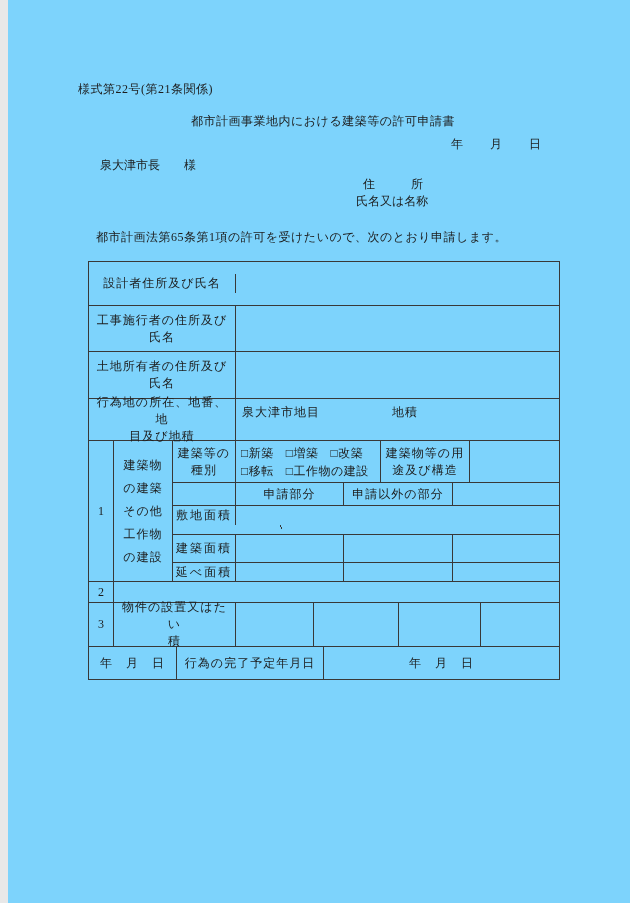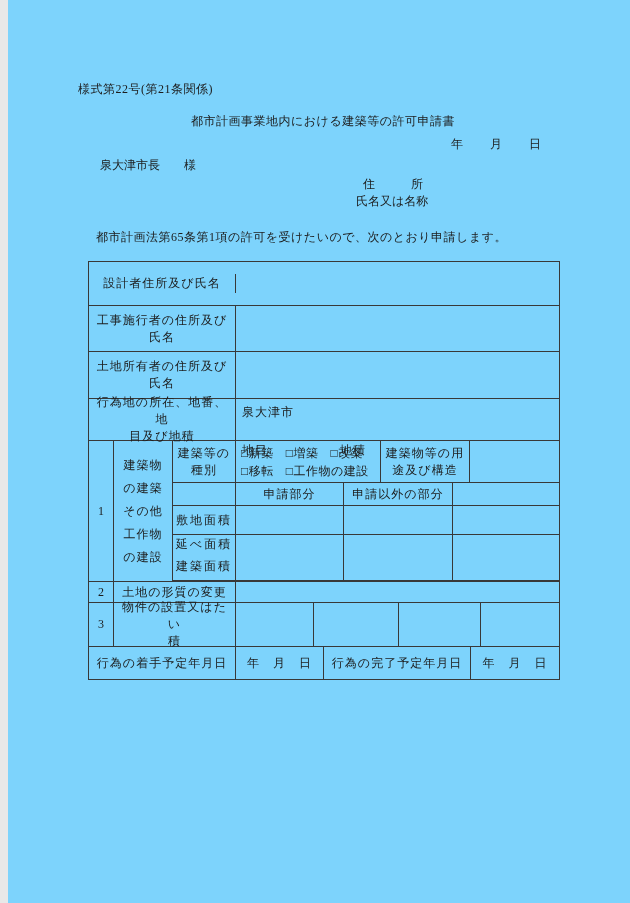--- a/index.html
+++ b/index.html
@@ -60,27 +60,27 @@
   .w-lab2{width:122px;}
   .w-c1{width:78px;}
   .w-c2{width:85px;}
   .w-c3{width:82px;}
   .w-dt{width:88px;}
   .group-right{flex:1;display:flex;flex-direction:column;}
   .subrow{display:flex;border-bottom:1px solid #383838;box-sizing:border-box;flex-shrink:0;}
   .subrow.last{border-bottom:none;}
   .sr-a{height:42px;}
   .sr-b{height:23px;}
-  .sr-c{height:29px;}
+  .sr-c{height:29px;flex-direction:column;}
   .sr-d{height:28px;}
   .sr-e{height:18px;}
   .cat-cell{line-height:23px;letter-spacing:1px;}
   .area-label{letter-spacing:2px;}
-  .site-cell{flex-direction:column;align-items:flex-start;justify-content:flex-start;
-    padding:4px 0 0 6px;line-height:18px;white-space:normal;letter-spacing:1px;gap:20px;}
+  .site-cell{flex-direction:row;align-items:flex-start;justify-content:flex-start;
+    padding:4px 0 0 6px;line-height:18px;white-space:normal;letter-spacing:1px;}
   .site-line2 .chiseki{margin-left:72px;}
   .cb-cell{flex-direction:column;align-items:flex-start;justify-content:center;
     padding-left:5px;line-height:18px;white-space:normal;letter-spacing:0.5px;}
   .cb-line{white-space:pre;}
   .cb-item{margin-right:12px;}
   .cb-item:last-child{margin-right:0;}
   .num-cell{letter-spacing:0;}
 </style>
 </head>
 <body>
@@ -152,54 +152,52 @@
           <div class="cell w-d2">申請以外の部分</div>
         </div>
 
         <div class="subrow sr-c">
           <div class="cell w-sub area-label">敷地面積</div>
           <div class="cell w-d1"></div>
           <div class="cell w-d2"></div>
           <div class="cell fill lastc"></div>
         </div>
 
+        <div class="subrow sr-d">
+          <div class="cell w-sub area-label">建築面積</div>
+          <div class="cell w-d1"></div>
+          <div class="cell w-d2"></div>
+          <div class="cell fill lastc"></div>
+        </div>
+
         <div class="subrow sr-e last">
           <div class="cell w-sub area-label">延べ面積</div>
           <div class="cell w-d1"></div>
           <div class="cell w-d2"></div>
           <div class="cell fill lastc"></div>
         </div>
 
-        <div class="subrow sr-d">
-          <div class="cell w-sub area-label">建築面積</div>
-          <div class="cell w-d1"></div>
-          <div class="cell w-d2"></div>
-          <div class="cell fill lastc"></div>
-        </div>
-
       </div>
     </div>
 
     <div class="row r-item2">
       <div class="cell w-num num-cell">2</div>
-      <div class="cell w-lab2">土地の形質の変更</div>
       <div class="cell fill lastc"></div>
     </div>
 
     <div class="row r-item3">
       <div class="cell w-num num-cell">3</div>
       <div class="cell w-lab2">物件の設置又はたい
 積</div>
       <div class="cell w-c1"></div>
       <div class="cell w-c2"></div>
       <div class="cell w-c3"></div>
       <div class="cell fill lastc"></div>
     </div>
 
     <div class="row r-sched last">
-      <div class="cell w-label">行為の着手予定年月日</div>
       <div class="cell w-dt">年　月　日</div>
       <div class="cell w-label">行為の完了予定年月日</div>
       <div class="cell fill lastc">年　月　日</div>
     </div>
 
   </div>
 </div>
 
 </body></html>

